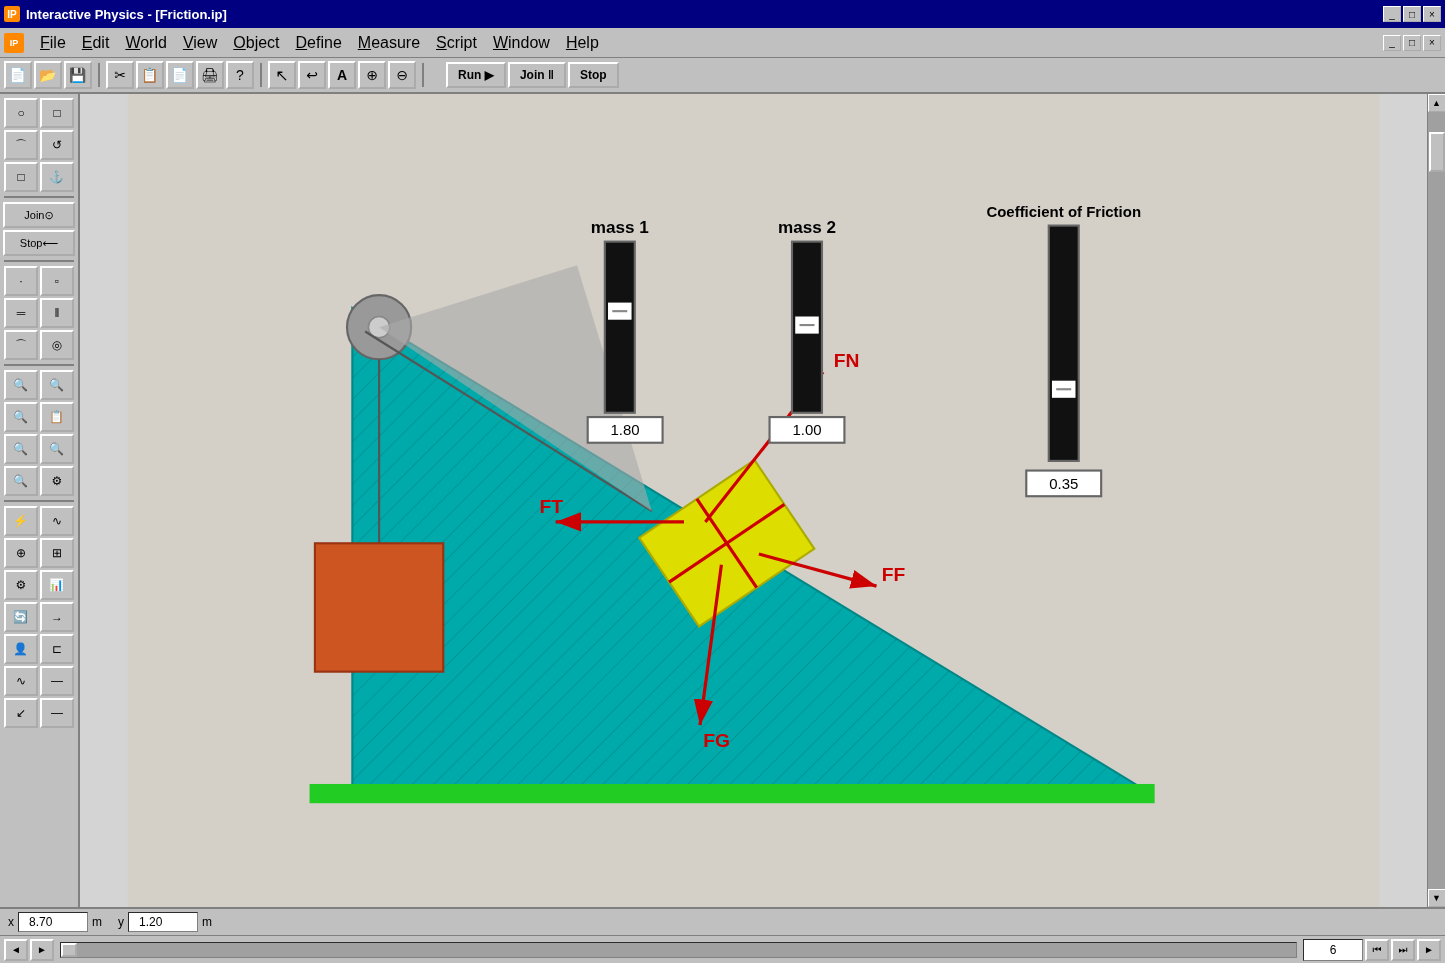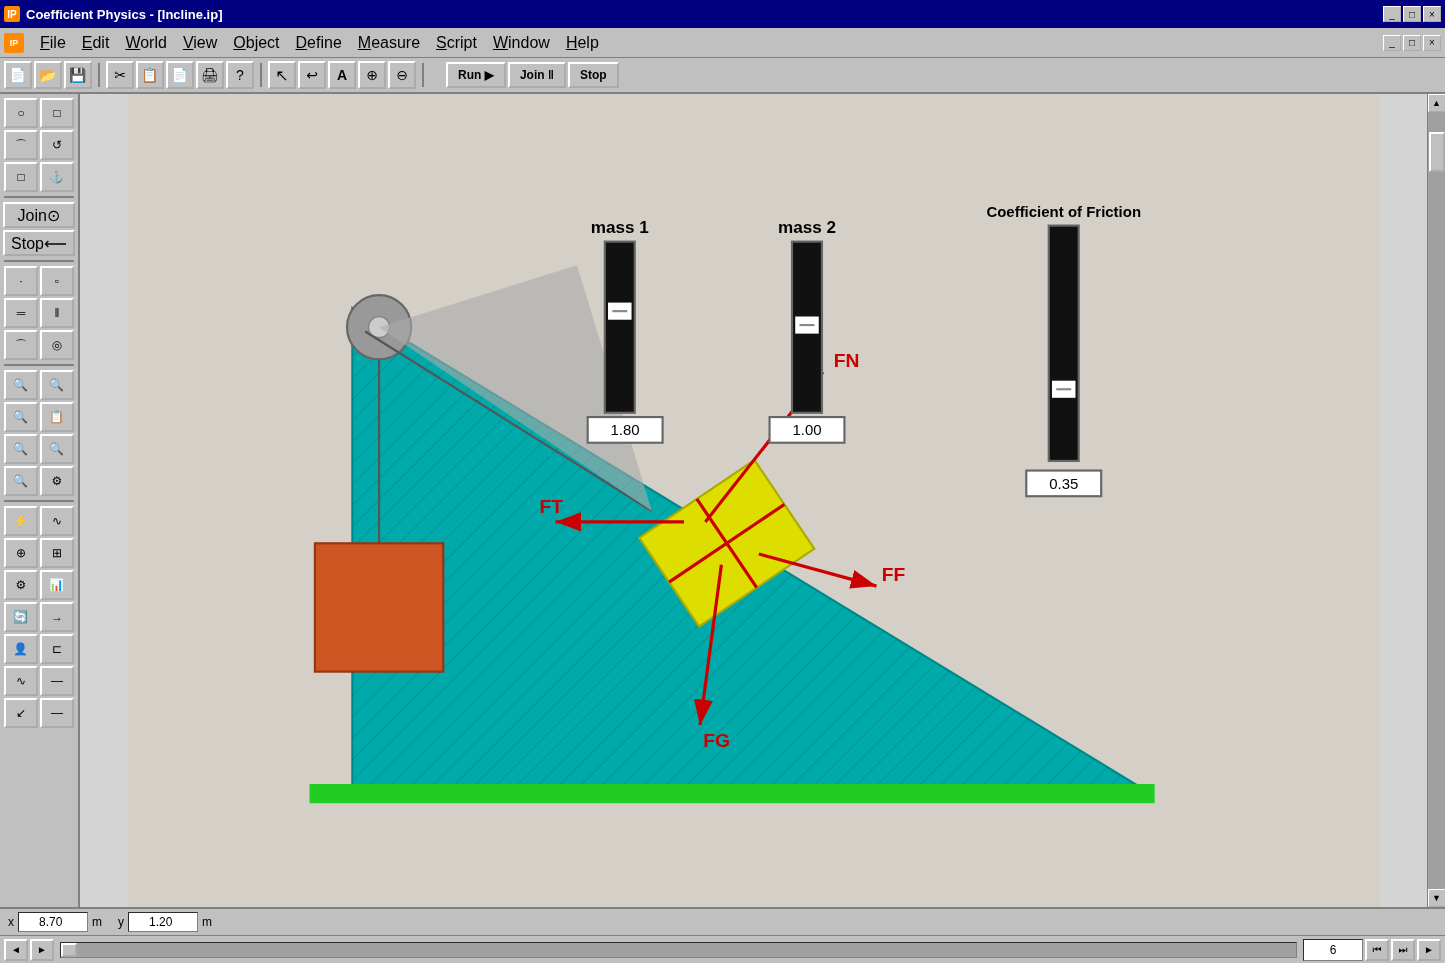--- a/index.html
+++ b/index.html
@@ -87,21 +87,21 @@
       display: flex; align-items: center; justify-content: center;
       cursor: pointer;
       font-size: 12px;
     }
     .lt-btn-wide {
       width: 72px; height: 26px;
       background: #c0c0c0;
       border: 2px outset #fff;
       display: flex; align-items: center; justify-content: center;
       cursor: pointer;
-      font-size: 16px;
+      font-size: 11px;
     }
     .lt-sep { width: 70px; height: 2px; background: #808080; margin: 2px 0; }
 
     
     .canvas-area {
       flex: 1;
       position: relative;
       background: #d4d4d4;
       overflow: hidden;
     }
@@ -128,21 +128,21 @@
       align-items: center;
       padding: 0 8px;
       font-size: 12px;
       gap: 16px;
     }
     .status-field { display: flex; align-items: center; gap: 4px; }
     .status-input {
       width: 70px; height: 20px;
       background: white;
       border: 1px inset #808080;
-      padding: 0 20px;
+      padding: 0 10px;
       font-size: 12px;
     }
 
     
     .bottom-bar {
       height: 28px;
       background: #c0c0c0;
       border-top: 1px solid #808080;
       display: flex;
       align-items: center;
@@ -161,21 +161,21 @@
       position: absolute;
       top: 0; left: 0;
     }
   </style>
 </head>
 <body>
 
 <div class="title-bar">
   <div class="title-bar-left">
     <div class="title-bar-icon">IP</div>
-    <span class="title-bar-text">Coefficient Physics - [Incline.ip]</span>
+    <span class="title-bar-text">Interactive Physics - [Friction.ip]</span>
   </div>
   <div class="title-bar-controls">
     <div class="title-btn">_</div>
     <div class="title-btn">□</div>
     <div class="title-btn">×</div>
   </div>
 </div>
 
 <div class="menu-bar">
   <div class="menu-bar-left">

